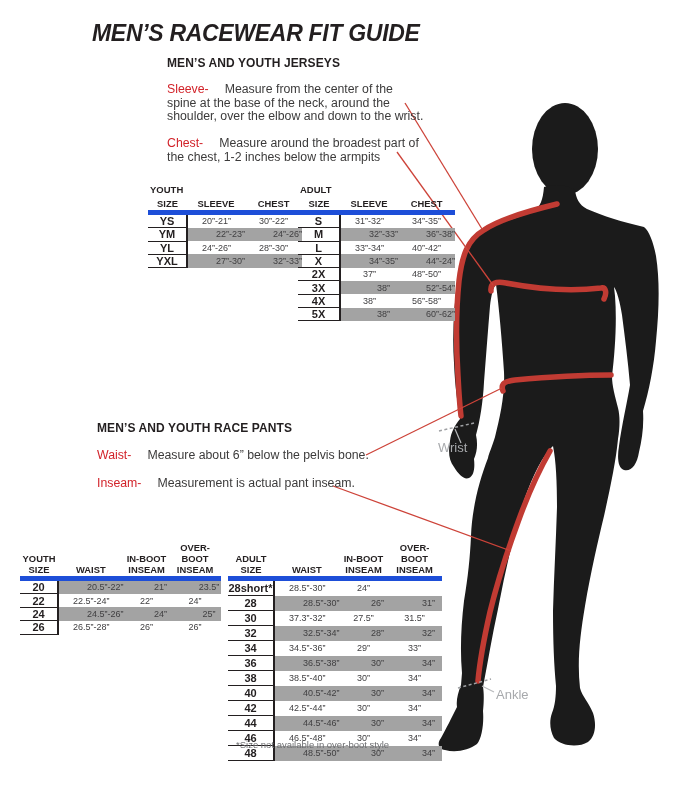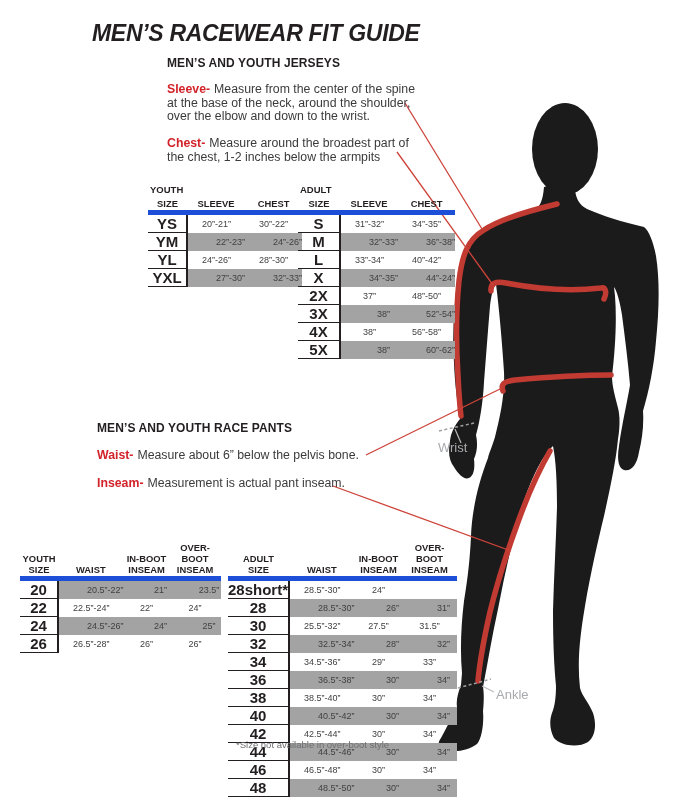--- a/index.html
+++ b/index.html
@@ -9,31 +9,31 @@
   }
   #canvas > div{position:absolute;}
   svg#figure{position:absolute;left:0;top:0;}
 
   .title{
     left:92px;top:20px;font-size:23px;font-weight:bold;font-style:italic;
     letter-spacing:-0.3px;color:#231f20;white-space:nowrap;
   }
   .sec-h{font-size:12px;font-weight:bold;color:#231f20;white-space:nowrap;letter-spacing:0.1px;}
   .para{font-size:12.3px;line-height:13.5px;color:#3c3b3b;}
-  .para .term{color:#d2232a;font-weight:bold;margin-right:4px;}
+  .para .term{color:#d2232a;font-weight:normal;margin-right:16px;}
   .oneline{white-space:nowrap;}
 
   .twrap table{border-collapse:collapse;table-layout:fixed;}
   .twrap th{
     font-weight:bold;font-size:9.4px;line-height:11px;text-align:center;
     vertical-align:bottom;border-bottom:5px solid #1d4ed8;padding:2px 0 1px 0;color:#231f20;
   }
   .twrap td{text-align:center;vertical-align:middle;padding:0;}
   .twrap td.size{
-    font-weight:bold;font-size:15px;color:#231f20;
+    font-weight:bold;font-size:11px;color:#231f20;
     border-right:2px solid #231f20;border-bottom:1.5px solid #231f20;
   }
   .twrap td.val{font-size:9px;color:#414042;}
   .twrap td.val.shade{background:#a3a3a3;padding-left:28px;}
   .tcap{font-size:9.5px;font-weight:bold;color:#231f20;line-height:8px;padding:0 0 2px 2px;height:8px;}
   .jersey td{height:12.3px;}
   .youth-p td{height:12.4px;}
   .adult-p td{height:14px;}
 
   .footnote{font-size:9.5px;color:#6d6e71;white-space:nowrap;}
@@ -354,21 +354,21 @@
             <td class="val"></td>
           </tr>
           <tr>
             <td class="size">28</td>
             <td class="val shade">28.5”-30”</td>
             <td class="val shade">26”</td>
             <td class="val shade">31”</td>
           </tr>
           <tr>
             <td class="size">30</td>
-            <td class="val">25.5”-32”</td>
+            <td class="val">37.3”-32”</td>
             <td class="val">27.5”</td>
             <td class="val">31.5”</td>
           </tr>
           <tr>
             <td class="size">32</td>
             <td class="val shade">32.5”-34”</td>
             <td class="val shade">28”</td>
             <td class="val shade">32”</td>
           </tr>
           <tr>

